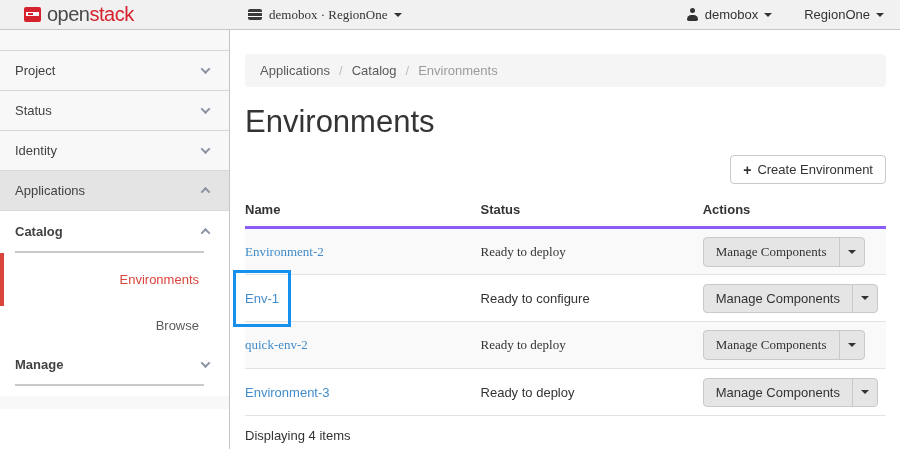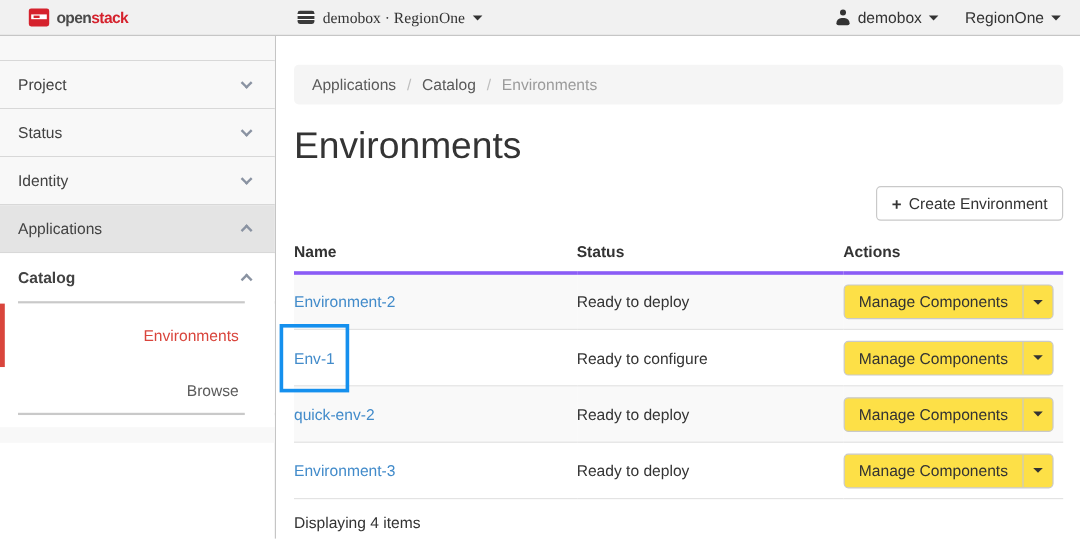--- a/index.html
+++ b/index.html
@@ -7,29 +7,29 @@
               font-family:"Liberation Sans", sans-serif; color:#333; }
 
   
   .topbar { height:30px; background:#f1f1f1; border-bottom:1px solid #c6c6c6;
             display:flex; align-items:center; font-size:13px; }
   .logo-zone { width:230px; flex:none; display:flex; align-items:center; gap:6px; padding-left:24px; }
   .icon-cube { position:relative; width:17px; height:15px; display:inline-block;
                background:#d5222d; border-radius:2px; flex:none; }
   .icon-cube::before { content:""; position:absolute; left:2px; right:2px; top:5px; height:4px; background:#fff; }
   .icon-cube::after  { content:""; position:absolute; left:4px; top:6px; width:5px; height:2px; background:#d5222d; }
-  .logo-text { font-size:13px; font-weight:bold; letter-spacing:-0.5px; }
+  .logo-text { font-size:20px; font-weight:normal; letter-spacing:-0.5px; }
   .logo-open { color:#4a4a4a; } .logo-stack { color:#d5222d; }
 
   .switcher { display:flex; align-items:center; gap:7px; margin-left:18px; cursor:pointer;font-family:Liberation Serif, serif; }
   .icon-list { width:14px; height:11px; display:inline-block; border-radius:2px; flex:none;
       background:linear-gradient(#3a3a3a 0,#3a3a3a 3px,#fff 3px,#fff 4px,#3a3a3a 4px,#3a3a3a 7px,#fff 7px,#fff 8px,#3a3a3a 8px,#3a3a3a 11px); }
   .caret { width:0; height:0; border-left:4px solid transparent; border-right:4px solid transparent;
            border-top:4px solid #333; display:inline-block; }
-  .user-zone { margin-left:auto; display:flex; align-items:center; gap:22px; padding-right:16px;justify-content:center; }
+  .user-zone { margin-left:auto; display:flex; align-items:center; gap:32px; padding-right:16px;justify-content:center; }
   .menu-group { display:flex; align-items:center; gap:6px; cursor:pointer; }
   .icon-user { position:relative; width:13px; height:13px; display:inline-block; flex:none; }
   .icon-user::before { content:""; position:absolute; top:0; left:4px; width:5px; height:5px; border-radius:50%; background:#333; }
   .icon-user::after  { content:""; position:absolute; bottom:0; left:1px; width:11px; height:6px;
                        border-radius:5px 5px 2px 2px; background:#333; }
 
   
   .app { display:flex; height:419px; }
 
   
@@ -67,27 +67,27 @@
   .btn-create { display:inline-flex; align-items:center; gap:6px; background:#fff;
                 border:1px solid #c9c9c9; border-radius:4px; padding:6px 12px;
                 font-size:13px; color:#333; cursor:pointer; }
   .plus { font-weight:bold; font-size:14px; line-height:1; }
 
   table { width:100%; border-collapse:collapse; font-size:13px; }
   th { text-align:left; font-weight:bold; color:#333; padding:9px 8px 9px 0;
        border-bottom:3px solid #8b5cf6; }
   th.c-name { width:38%; } th.c-status { width:36%; } th.c-actions { width:26%; }
   td { padding:0 8px 0 0; height:47px; border-bottom:1px solid #e3e3e3; vertical-align:middle; }
-  tr.striped td { background:#f9f9f9; }
+  tr.striped td { background:#f9f9f9;font-family:Liberation Serif, serif; }
   a.env-link { color:#428bca; text-decoration:none; cursor:pointer; }
   .cua-highlight { display:inline-block; border:3px solid #1590ee; padding:18px 9px;
                    margin:-6px 0 -6px -12px;text-align:right; }
 
   .split-btn { display:inline-flex; align-items:stretch; border:1px solid #c9c9c9;
-               border-radius:4px; background:#fde047; overflow:hidden; }
+               border-radius:4px; background:#e5e5e5; overflow:hidden; }
   .sb-main { padding:6px 12px; font-size:13px; color:#333; cursor:pointer; white-space:nowrap; }
   .sb-caret { width:25px; display:flex; align-items:center; justify-content:center;
               border-left:1px solid #c9c9c9; cursor:pointer; }
   .table-footer { padding:12px 0; font-size:13px; color:#333; }
 </style>
 </head>
 <body>
 
 <div class="topbar">
   <div class="logo-zone">
@@ -140,20 +140,24 @@
     </div>
     <div class="side-rule"></div>
 
     <div class="side-l3 active">
       <span>Environments</span>
     </div>
     <div class="side-l3 plain">
       <span>Browse</span>
     </div>
 
+    <div class="side-l2">
+      <span>Manage</span>
+      <span class="chev down"></span>
+    </div>
     <div class="side-rule"></div>
 
     <div class="side-gap"></div>
 
     <div class="side-bottom"></div>
   </div>
 
   <div class="content">
 
     <div class="breadcrumb">

